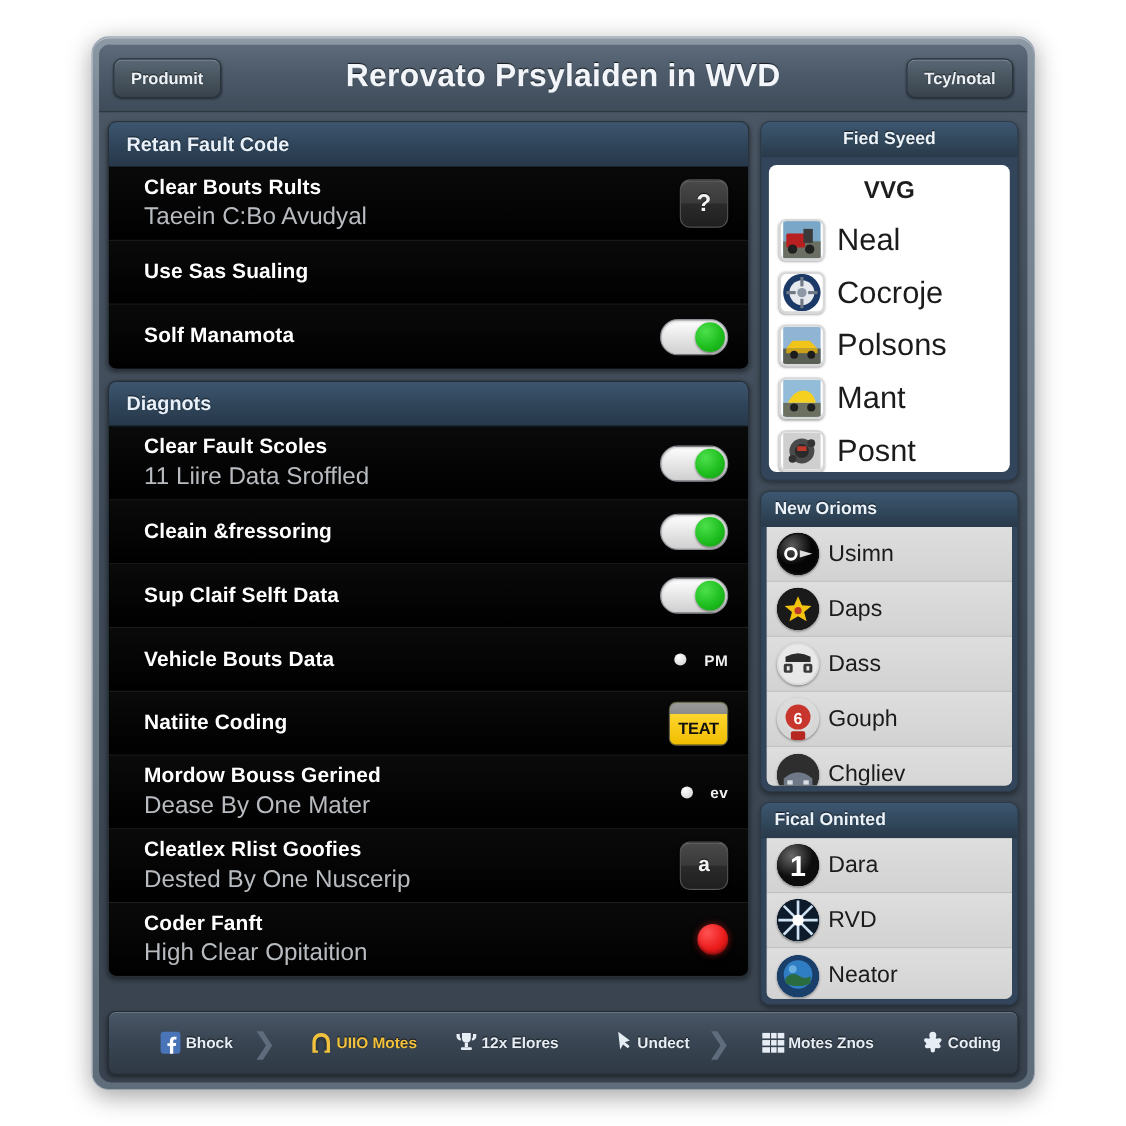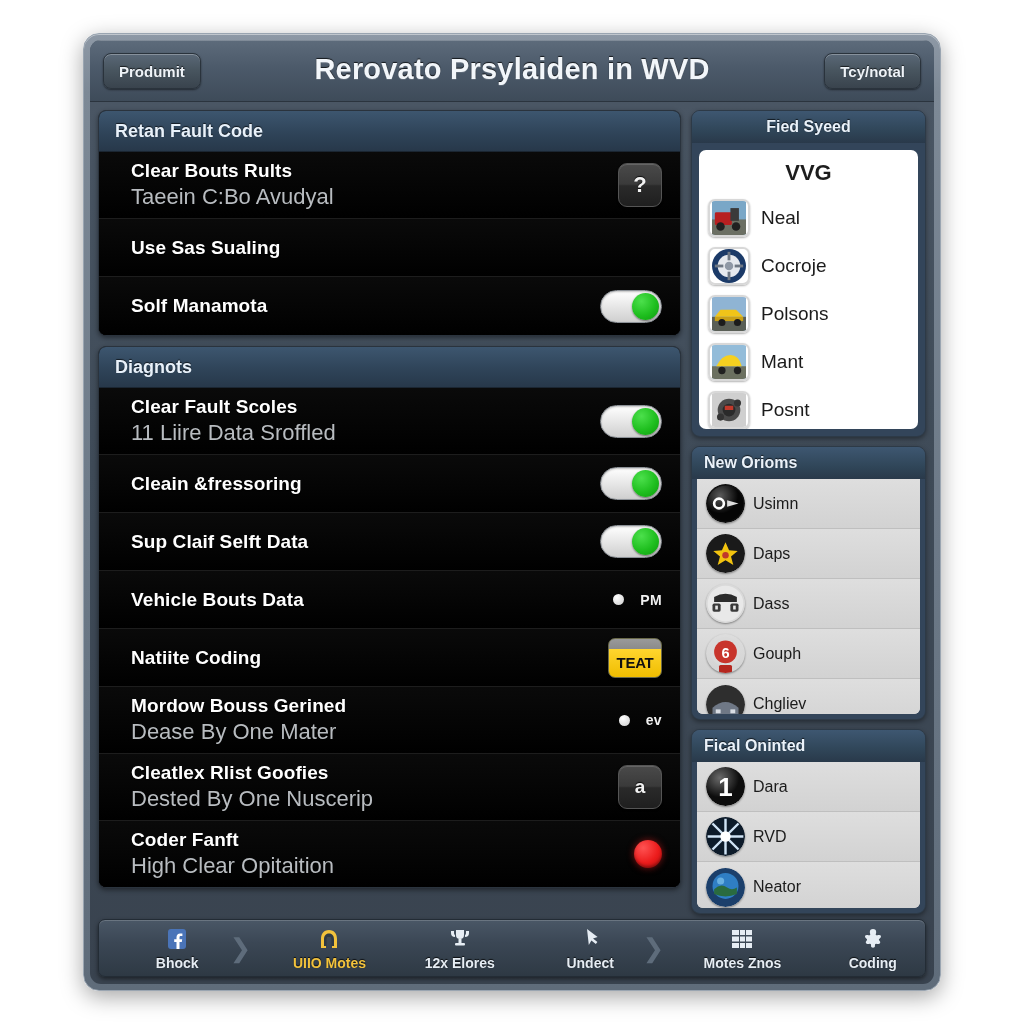--- a/index.html
+++ b/index.html
@@ -223,21 +223,21 @@
     padding: 5px 8px 5px 9px;
     cursor: pointer;
   }
   .v-thumb {
     width: 42px; height: 38px; flex: 0 0 auto;
     border-radius: 7px;
     border: 2px solid #d8d8d8;
     box-shadow: 0 1px 2px rgba(0,0,0,.3);
     overflow: hidden;
   }
-  .v-label { color: #1b1b1b; font-size: 19px; }
+  .v-label { color: #1b1b1b; font-size: 28px; }
 
   
   .gray-body {
     margin: 0 5px 5px 5px;
     background: #d7d7d7;
     border-radius: 0 0 6px 6px;
     flex: 1;
     overflow: hidden;
   }
   .g-item {
@@ -249,36 +249,36 @@
     cursor: pointer;
   }
   .g-item:last-child { border-bottom: none; }
   .g-round {
     width: 39px; height: 39px; flex: 0 0 auto;
     border-radius: 50%;
     box-shadow: 0 1px 2px rgba(0,0,0,.4);
     overflow: hidden;
     position: relative;
   }
-  .g-label { color: #1b1b1b; font-size: 16px; }
+  .g-label { color: #1b1b1b; font-size: 21px; }
 
   
   #bottom-nav {
     position: absolute;
     left: 8px; right: 8px; bottom: 7px;
     height: 58px;
     border-radius: 7px;
     background: linear-gradient(180deg,#4a5766 0%, #3b4755 40%, #2e3944 100%);
     border: 1px solid #232c35;
     box-shadow: inset 0 1px 0 rgba(255,255,255,.18), 0 2px 4px rgba(0,0,0,.5);
     display: flex; align-items: stretch;
   }
   .nav-item {
     flex: 1;
-    display: flex; flex-direction: column; align-items: center; justify-content: center;
+    display: flex; align-items: center; justify-content: center;
     gap: 2px;
     cursor: pointer;
     position: relative;
     padding-left: 26px;
   }
   .nav-glyph { height: 27px; display: flex; align-items: center; justify-content: center; }
   .nav-label {
     font-size: 14px; font-weight: bold;
     color: #e6edf4;
     text-shadow: 0 -1px 1px rgba(0,0,0,.8);

